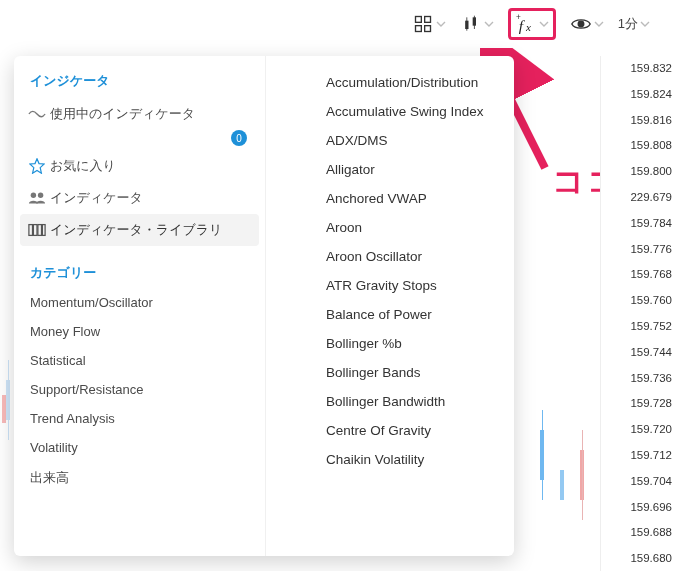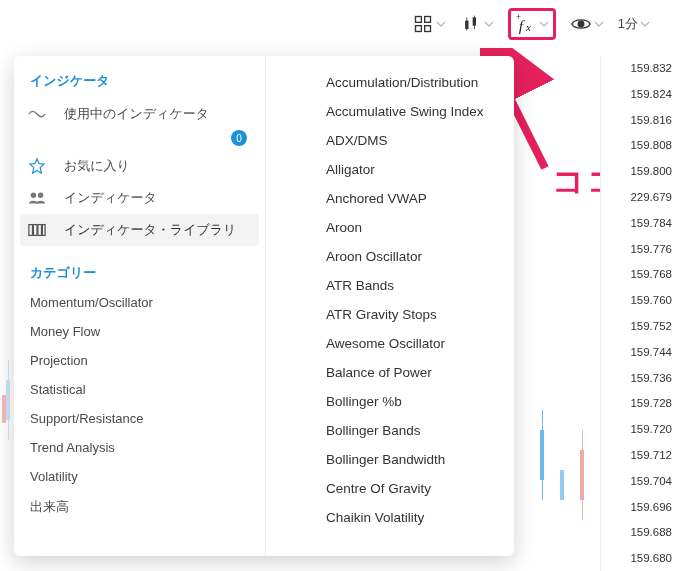--- a/index.html
+++ b/index.html
@@ -57,21 +57,21 @@
     background: #fff; border-radius: 6px;
     box-shadow: 0 6px 22px rgba(0,0,0,0.18);
     display: flex; z-index: 5;
   }
   .sidebar {
     width: 252px; border-right: 1px solid #f0f0f0;
     padding: 12px 0 12px 0; display:flex; flex-direction:column;
   }
   .sb-title { color:#1e90d8; font-size:13px; font-weight:600; padding:4px 16px 8px; }
   .sb-item {
-    display:flex; align-items:center; gap:18px;
+    display:flex; align-items:center; gap:4px;
     padding:7px 14px; font-size:13px; color:#4a4a4a; cursor:pointer;
   }
   .sb-item.active { background:#f3f3f3; border-radius:4px; margin:0 6px; padding:7px 8px; color:#333; }
   .sb-icon { width:18px; height:16px; display:inline-flex; align-items:center; justify-content:center; color:#7a7a7a; flex-shrink:0; }
   .sb-item .sb-icon.star { color:#1e90d8; }
   .badge {
     margin-left:auto; background:#1e90d8; color:#fff; font-size:10px;
     width:16px; height:16px; border-radius:8px; display:inline-flex; align-items:center; justify-content:center;
   }
   .sb-sep { height:8px; }
@@ -251,40 +251,37 @@
               <rect x="16" y="1" width="3" height="12"></rect>
           </svg>
         </span>
         <span style="white-space:nowrap; overflow:hidden;">インディケータ・ライブラリ</span>
       </div>
 
       <div class="sb-sep"></div>
       <div class="sb-section-title">カテゴリー</div>
       <div class="sb-cat">Momentum/Oscillator</div>
       <div class="sb-cat">Money Flow</div>
-      <div class="sb-cat">Projection</div>
       <div class="sb-cat">Statistical</div>
       <div class="sb-cat">Support/Resistance</div>
       <div class="sb-cat">Trend Analysis</div>
       <div class="sb-cat">Volatility</div>
       <div class="sb-cat">出来高</div>
     </div>
 
     <div class="mainpane">
       <div class="indlist">
         <div class="ind-item">Accumulation/Distribution</div>
         <div class="ind-item">Accumulative Swing Index</div>
         <div class="ind-item">ADX/DMS</div>
         <div class="ind-item">Alligator</div>
         <div class="ind-item">Anchored VWAP</div>
         <div class="ind-item">Aroon</div>
         <div class="ind-item">Aroon Oscillator</div>
-        <div class="ind-item">ATR Bands</div>
         <div class="ind-item">ATR Gravity Stops</div>
-        <div class="ind-item">Awesome Oscillator</div>
         <div class="ind-item">Balance of Power</div>
         <div class="ind-item">Bollinger %b</div>
         <div class="ind-item">Bollinger Bands</div>
         <div class="ind-item">Bollinger Bandwidth</div>
         <div class="ind-item">Centre Of Gravity</div>
         <div class="ind-item">Chaikin Volatility</div>
       </div>
     </div>
   </div>
 

